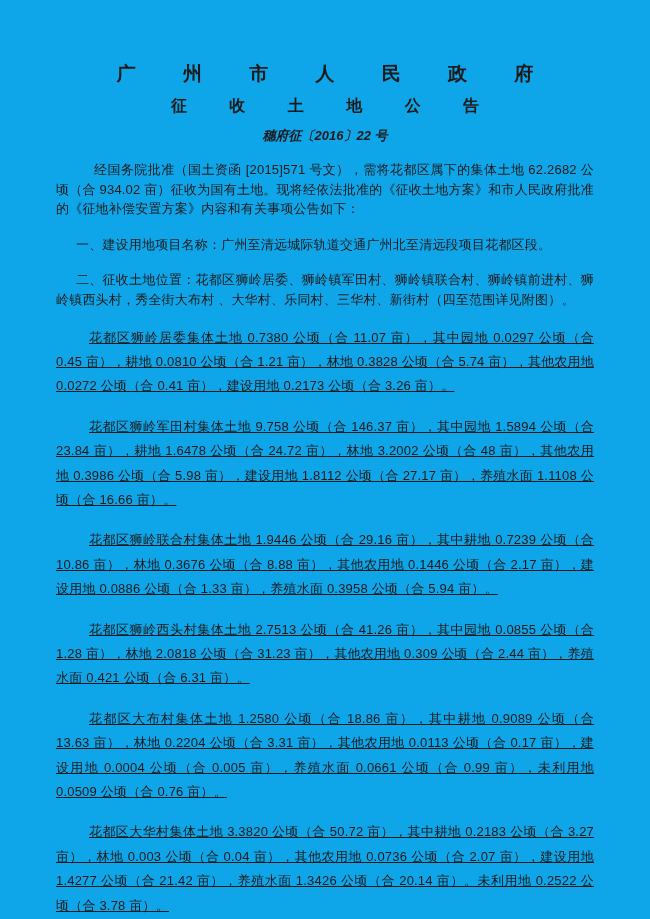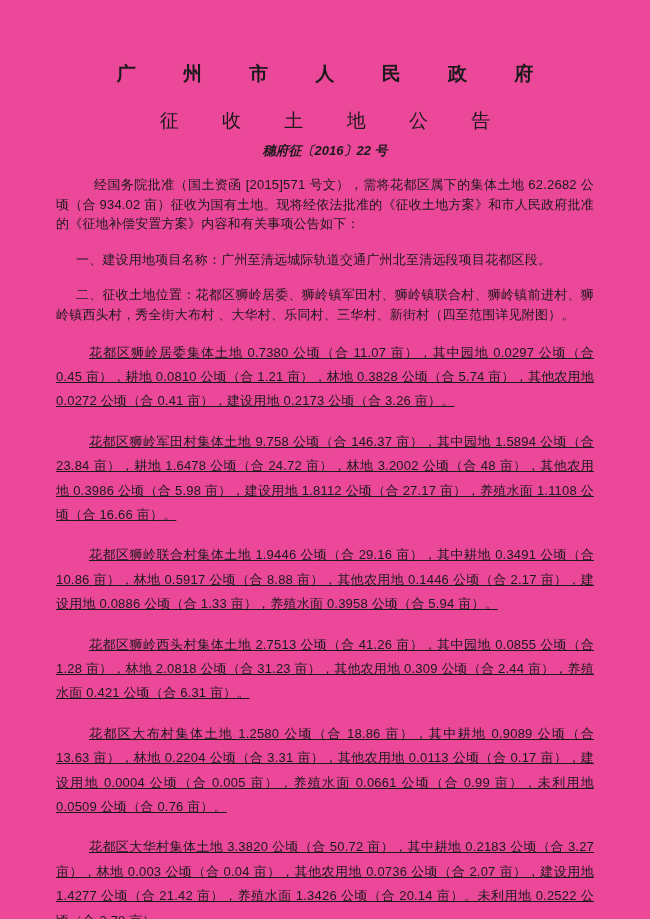--- a/index.html
+++ b/index.html
@@ -12,39 +12,39 @@
     background: #ffffff;
     font-family: "Liberation Sans", "DejaVu Sans", sans-serif;
     color: #1a1a1a;
     overflow: hidden;
   }
   .page {
     box-sizing: border-box;
     width: 650px;
     height: 919px;
     padding-top: 64px;
-    background: #ec4899;
+    background: #0ea5e9;
   }
   .doc-title {
     text-align: center;
     font-size: 19px;
     line-height: 20px;
     font-weight: 700;
     letter-spacing: 21px;
     text-indent: 21px;
     white-space: nowrap;
   }
   .doc-subtitle {
     text-align: center;
-    font-size: 19px;
+    font-size: 16px;
     line-height: 20px;
-    font-weight: 400;
+    font-weight: 700;
     letter-spacing: 19px;
     text-indent: 19px;
-    margin-top: 27px;
+    margin-top: 12px;
     white-space: nowrap;
   }
   .doc-number {
     text-align: center;
     font-size: 13px;
     line-height: 16px;
     font-weight: 600;
     margin-top: 12px;
     font-style: italic;
   }
@@ -83,21 +83,21 @@
 
     <p class="lh-tight indent-item">一、建设用地项目名称：广州至清远城际轨道交通广州北至清远段项目花都区段。</p>
 
     <p class="lh-tight indent-item">二、征收土地位置：花都区狮岭居委、狮岭镇军田村、狮岭镇联合村、狮岭镇前进村、狮岭镇西头村，秀全街大布村 、大华村、乐同村、三华村、新街村（四至范围详见附图）。</p>
 
 
     <p class="lh-wide indent-village">花都区狮岭居委集体土地 0.7380 公顷（合 11.07 亩），其中园地 0.0297 公顷（合 0.45 亩），耕地 0.0810 公顷（合 1.21 亩），林地 0.3828 公顷（合 5.74 亩），其他农用地 0.0272 公顷（合 0.41 亩），建设用地 0.2173 公顷（合 3.26 亩）。</p>
 
     <p class="lh-wide indent-village">花都区狮岭军田村集体土地 9.758 公顷（合 146.37 亩），其中园地 1.5894 公顷（合 23.84 亩），耕地 1.6478 公顷（合 24.72 亩），林地 3.2002 公顷（合 48 亩），其他农用地 0.3986 公顷（合 5.98 亩），建设用地 1.8112 公顷（合 27.17 亩），养殖水面 1.1108 公顷（合 16.66 亩）。</p>
 
-    <p class="lh-wide indent-village">花都区狮岭联合村集体土地 1.9446 公顷（合 29.16 亩），其中耕地 0.3491 公顷（合 10.86 亩），林地 0.5917 公顷（合 8.88 亩），其他农用地 0.1446 公顷（合 2.17 亩），建设用地 0.0886 公顷（合 1.33 亩），养殖水面 0.3958 公顷（合 5.94 亩）。</p>
+    <p class="lh-wide indent-village">花都区狮岭联合村集体土地 1.9446 公顷（合 29.16 亩），其中耕地 0.7239 公顷（合 10.86 亩），林地 0.3676 公顷（合 8.88 亩），其他农用地 0.1446 公顷（合 2.17 亩），建设用地 0.0886 公顷（合 1.33 亩），养殖水面 0.3958 公顷（合 5.94 亩）。</p>
 
 
     <p class="lh-wide indent-village">花都区狮岭西头村集体土地 2.7513 公顷（合 41.26 亩），其中园地 0.0855 公顷（合 1.28 亩），林地 2.0818 公顷（合 31.23 亩），其他农用地 0.309 公顷（合 2.44 亩），养殖水面 0.421 公顷（合 6.31 亩）。</p>
 
     <p class="lh-wide indent-village">花都区大布村集体土地 1.2580 公顷（合 18.86 亩），其中耕地 0.9089 公顷（合 13.63 亩），林地 0.2204 公顷（合 3.31 亩），其他农用地 0.0113 公顷（合 0.17 亩），建设用地 0.0004 公顷（合 0.005 亩），养殖水面 0.0661 公顷（合 0.99 亩），未利用地 0.0509 公顷（合 0.76 亩）。</p>
 
     <p class="lh-wide indent-village">花都区大华村集体土地 3.3820 公顷（合 50.72 亩），其中耕地 0.2183 公顷（合 3.27 亩），林地 0.003 公顷（合 0.04 亩），其他农用地 0.0736 公顷（合 2.07 亩），建设用地 1.4277 公顷（合 21.42 亩），养殖水面 1.3426 公顷（合 20.14 亩）。未利用地 0.2522 公顷（合 3.78 亩）。</p>
 
     <p class="lh-wide indent-village">花都区乐同村集体土地 17.1152 公顷（合 256.73 亩），其中耕地 8.0365 公顷（合 120.55 亩），林地 3.9411 公顷（合 59.12 亩），其他农用地 0.5015 公顷（合 7.52 亩），建设用地 1.1738</p>
 

